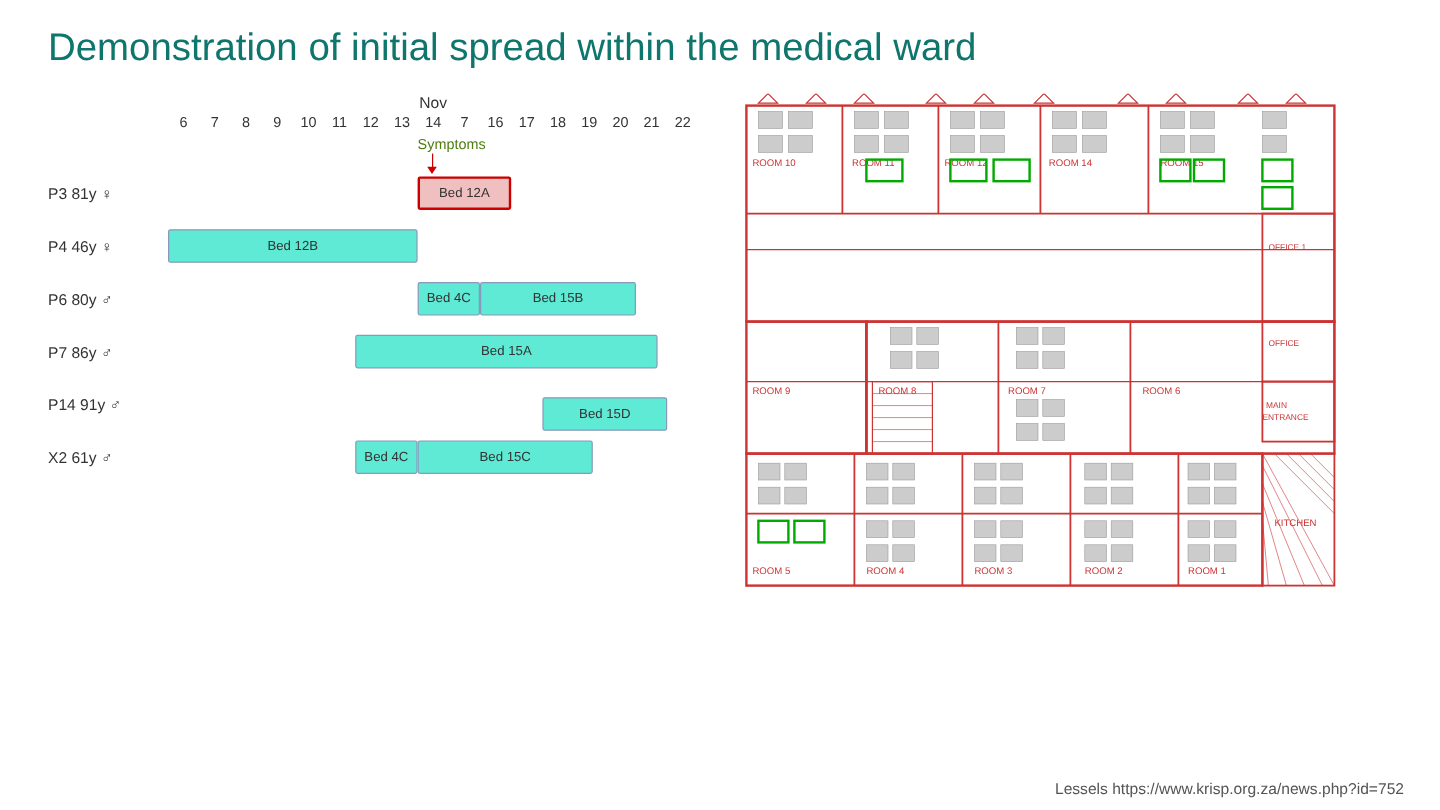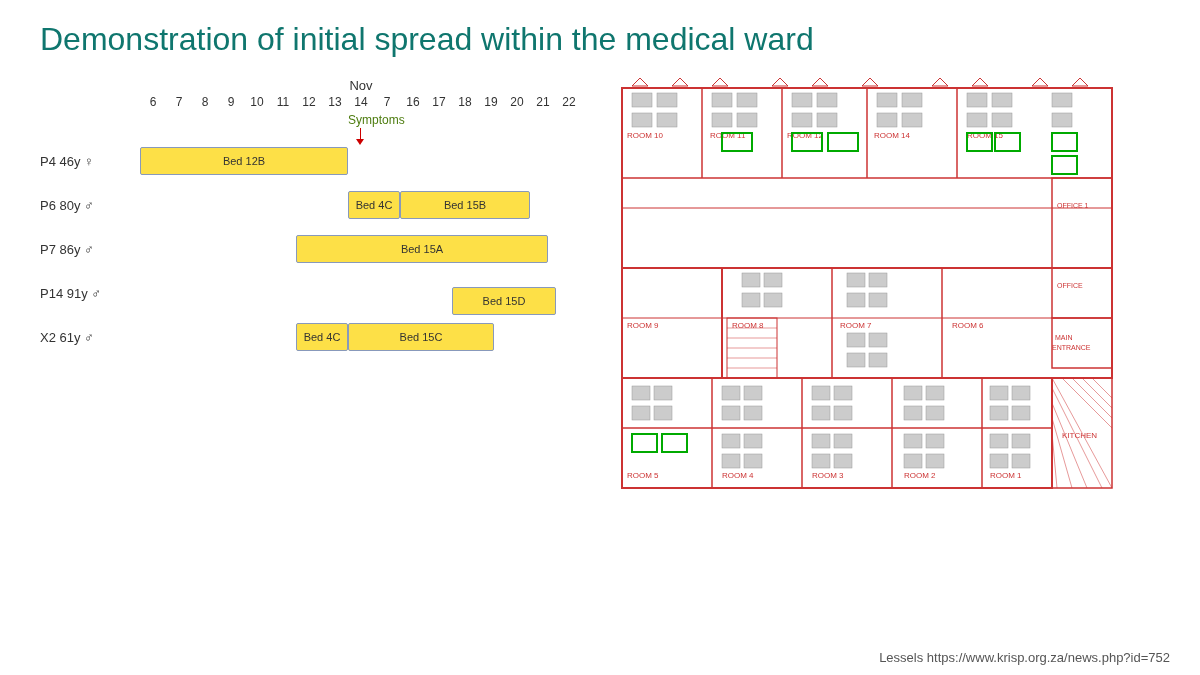--- a/index.html
+++ b/index.html
@@ -88,21 +88,21 @@
       height: 28px;
       display: flex;
       align-items: center;
       justify-content: center;
       font-size: 11px;
       color: #333;
       border-radius: 2px;
     }
 
     .bar-blue {
-      background: #fde047;
+      background: #5eead4;
       border: 1px solid #8899bb;
     }
 
     .bar-red {
       background: #f0c0c0;
       border: 2px solid #cc0000;
       color: #333;
     }
 
     
@@ -157,20 +157,26 @@
         </div>
 
       <div style="position:relative; height:30px; margin-left:100px;">
         <span style="position:absolute; left:208px; top:0; font-size:12px; color:#4d7c0f; font-weight:500;">Symptoms</span>
         <div style="position:absolute; left:220px; top:15px; width:1px; height:12px; background:#cc0000;"></div>
         <div style="position:absolute; left:216px; top:26px; width:0; height:0; border-left:4px solid transparent; border-right:4px solid transparent; border-top:6px solid #cc0000;"></div>
       </div>
 
       <div id="patient-rows">
           <div class="patient-row">
+            <div class="patient-label">P3  81y ♀</div>
+            <div class="timeline-track" style="position: relative; flex: 1 1 0%; height: 36px;">
+              <div class="bar bar-red" style="left: 208px; width: 78px;">Bed 12A</div>
+            </div>
+          </div>
+          <div class="patient-row">
             <div class="patient-label">P4  46y ♀</div>
             <div class="timeline-track" style="position: relative; flex: 1 1 0%; height: 36px;">
               <div class="bar bar-blue" style="left: 0px; width: 208px;">Bed 12B</div>
             </div>
           </div>
           <div class="patient-row">
             <div class="patient-label">P6  80y ♂</div>
             <div class="timeline-track" style="position: relative; flex: 1 1 0%; height: 36px;">
               <div class="bar bar-blue" style="left: 208px; width: 52px;">Bed 4C</div>
               <div class="bar bar-blue" style="left: 260px; width: 130px; text-align: right;">Bed 15B</div>

